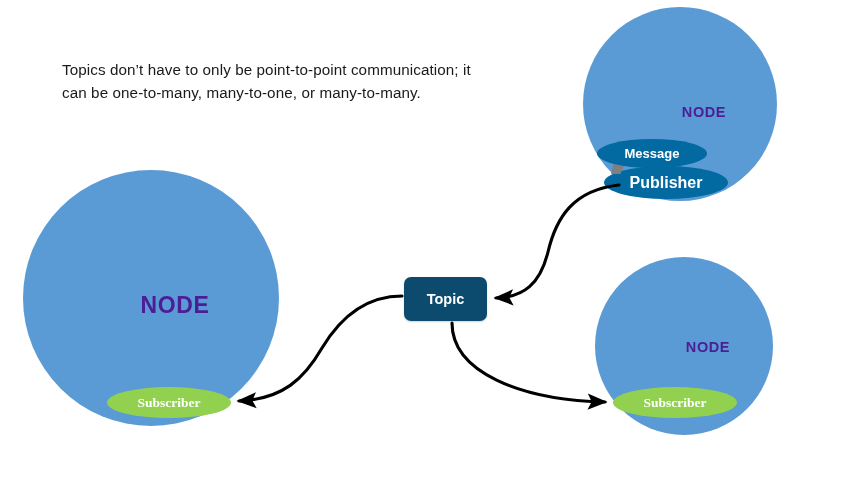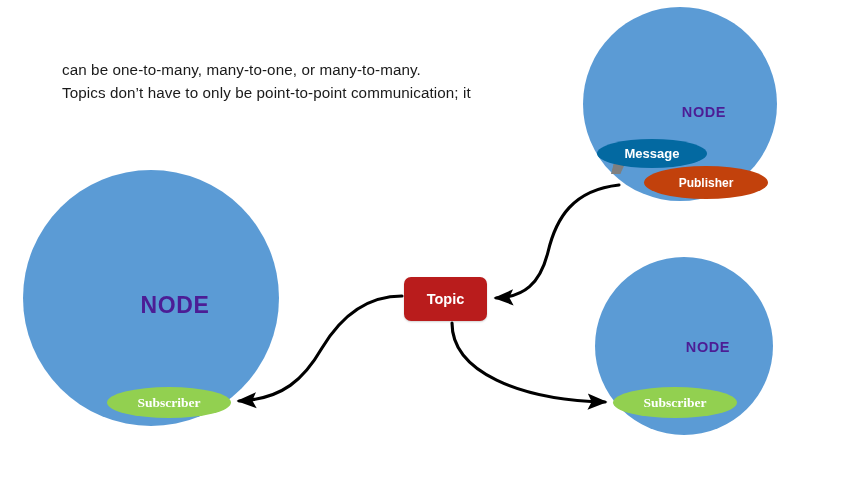--- a/index.html
+++ b/index.html
@@ -112,26 +112,26 @@
     height: 31px;
   }
   #subscriber-right {
     left: 613px;
     top: 387px;
     width: 124px;
     height: 31px;
   }
 
   #publisher {
-    left: 644px;
+    left: 604px;
     top: 166px;
     width: 124px;
     height: 33px;
-    background: #c2410c;
-    font-size: 12px;
+    background: #0369a1;
+    font-size: 16px;
   }
 
   #message {
     left: 597px;
     top: 139px;
     width: 110px;
     height: 29px;
     background: #0369a1;
     font-size: 13px;
     z-index: 3;
@@ -149,40 +149,40 @@
     transform: skewX(-14deg);
     z-index: 2;
   }
 
   .topic-box {
     position: absolute;
     left: 404px;
     top: 277px;
     width: 83px;
     height: 44px;
-    background: #b91c1c;
+    background: #0c4a6e;
     border-radius: 7px;
     display: flex;
     align-items: center;
     justify-content: center;
     color: #ffffff;
     font-weight: bold;
     font-size: 14.5px;
     box-shadow: 0 1px 2px rgba(0,0,0,0.18);
     z-index: 5;
   }
 </style>
 </head>
 <body>
 
 <div id="canvas">
 
   <div class="caption">
+    <div>Topics don’t have to only be point-to-point communication; it</div>
     <div>can be one-to-many, many-to-one, or many-to-many.</div>
-    <div>Topics don’t have to only be point-to-point communication; it</div>
   </div>
 
   <div class="node" id="node-left">
     <div class="node-label">NODE</div>
   </div>
 
   <div class="node" id="node-topright">
     <div class="node-label">NODE</div>
   </div>
 

